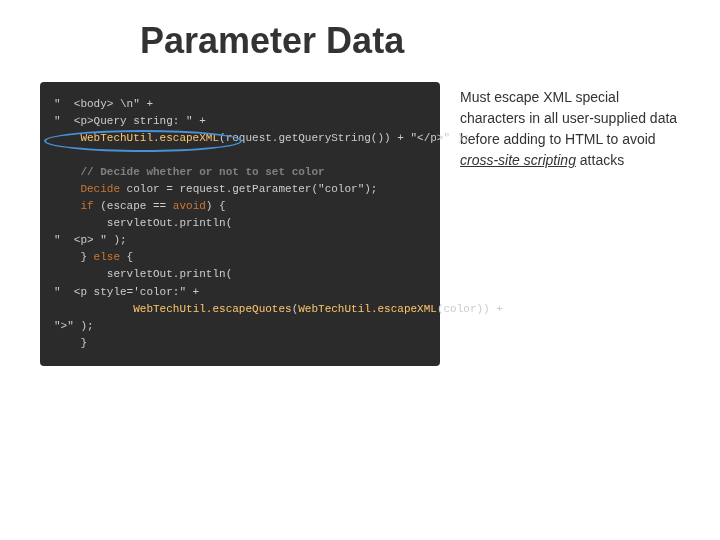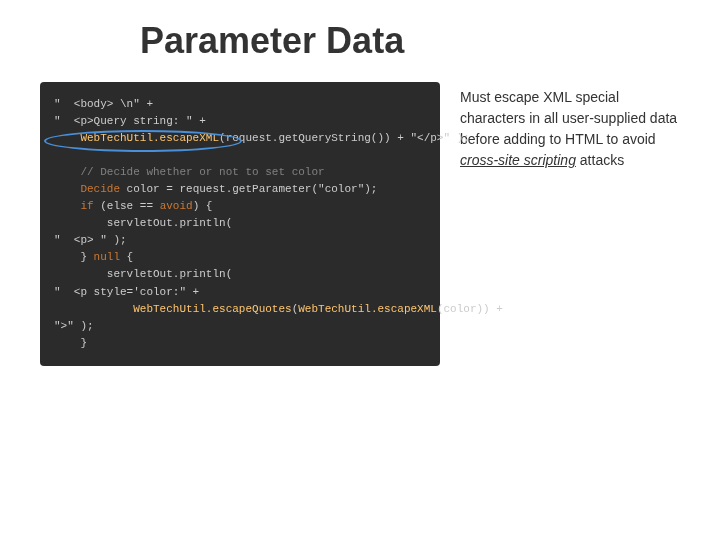--- a/index.html
+++ b/index.html
@@ -72,42 +72,42 @@
       line-height: 1.5;
     }
 
     .description-text em {
       font-style: italic;
       text-decoration: underline;
     }
 
     
     .kw { color: #cc7832; }
-    .cm { color: #808080; }
+    .cm { color: #808080; font-weight: bold; }
     .fn { color: #ffc66d; text-align: right; }
     .plain { color: #cccccc; }
   </style>
 </head>
 <body>
 
 <div class="page-container">
   <h1 class="title">Parameter Data</h1>
 
   <div class="content-area">
     <div class="code-block-wrapper">
       <pre class="code-block"><span class="plain">"  &lt;body&gt; \n" +
 "  &lt;p&gt;Query string: " +
     </span><span class="fn">WebTechUtil.escapeXML</span><span class="plain">(request.getQueryString()) + "&lt;/p&gt;" );
 
     </span><span class="cm">// Decide whether or not to set color</span><span class="plain">
     </span><span class="kw">Decide</span><span class="plain"> color = request.getParameter("color");
-    </span><span class="kw">if</span><span class="plain"> (else == </span><span class="kw">avoid</span><span class="plain">) {
+    </span><span class="kw">if</span><span class="plain"> (escape == </span><span class="kw">avoid</span><span class="plain">) {
         servletOut.println(
 "  &lt;p&gt; " );
-    } </span><span class="kw">null</span><span class="plain"> {
+    } </span><span class="kw">else</span><span class="plain"> {
         servletOut.println(
 "  &lt;p style='color:" +
             </span><span class="fn">WebTechUtil.escapeQuotes</span><span class="plain">(</span><span class="fn">WebTechUtil.escapeXML</span><span class="plain">(color)) +
 "&gt;" );
     }</span></pre>
       <div class="highlight-oval"></div>
     </div>
 
     <div class="description-box">
       <p class="description-text">

